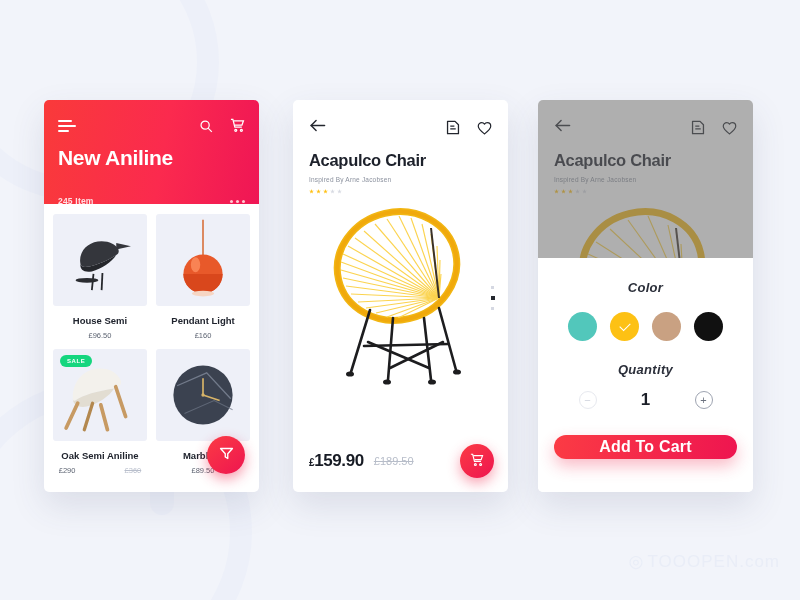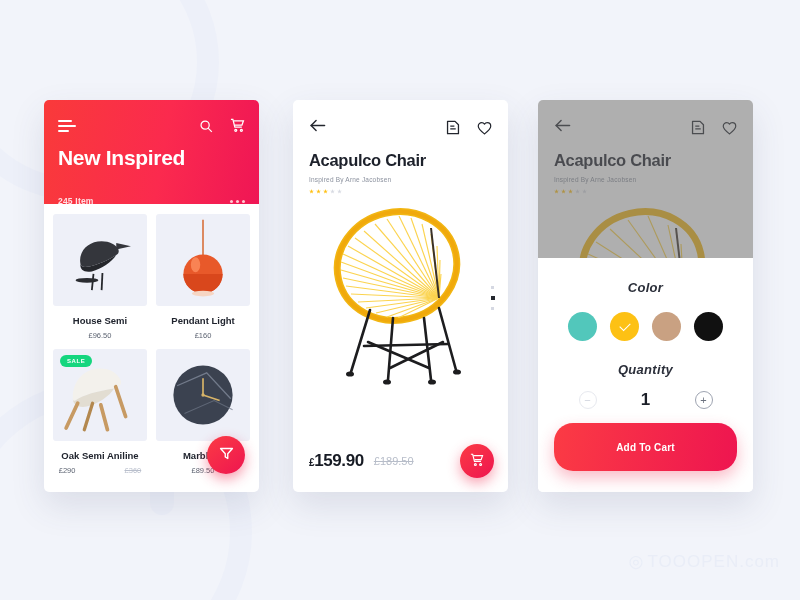--- a/index.html
+++ b/index.html
@@ -335,28 +335,28 @@
   }
   .qty-btn.minus { border: 1px solid #e7e9ef; color: #cfd3dc; }
   .qty-btn.plus  { border: 1px solid #9ea4b1; color: #6c727f; }
   .qty-value {
     font-size: 17px;
     font-weight: bold;
     color: #1b1f28;
     min-width: 18px;
   }
   .atc {
-    margin-top: 13px;
+    margin-top: 25px;
     width: 100%;
-    height: 48px;
+    height: 24px;
     border: none;
     border-radius: 19px;
     background: linear-gradient(100deg, #fb3b44, #ee1550);
     color: #fff;
-    font-size: 10px;
+    font-size: 16px;
     font-weight: bold;
     letter-spacing: 0.2px;
     cursor: pointer;
     box-shadow: 0 7px 16px rgba(238, 30, 70, 0.3);
     font-family: "Liberation Sans", sans-serif;
   }
 </style>
 </head>
 <body>
 
@@ -390,21 +390,21 @@
           <svg width="15" height="15" viewBox="0 0 24 24" fill="none" stroke="#fff" stroke-width="2">
             <path d="M1.5 2.2h3.1l3.1 12.2h11.2"></path>
             <path d="M7.7 11.4h11.4l2.4-7H5.6"></path>
             <circle cx="9.2" cy="19.6" r="1.6"></circle>
             <circle cx="18.2" cy="19.6" r="1.6"></circle>
           </svg>
         </span>
       </span>
     </div>
 
-    <h1 class="list-title">New Inspired</h1>
+    <h1 class="list-title">New Aniline</h1>
 
     <div class="list-subrow">
       <span class="list-count">245 Item</span>
       <span class="dots-menu">
         <i></i>
         <i></i>
         <i></i>
       </span>
     </div>
   </div>

